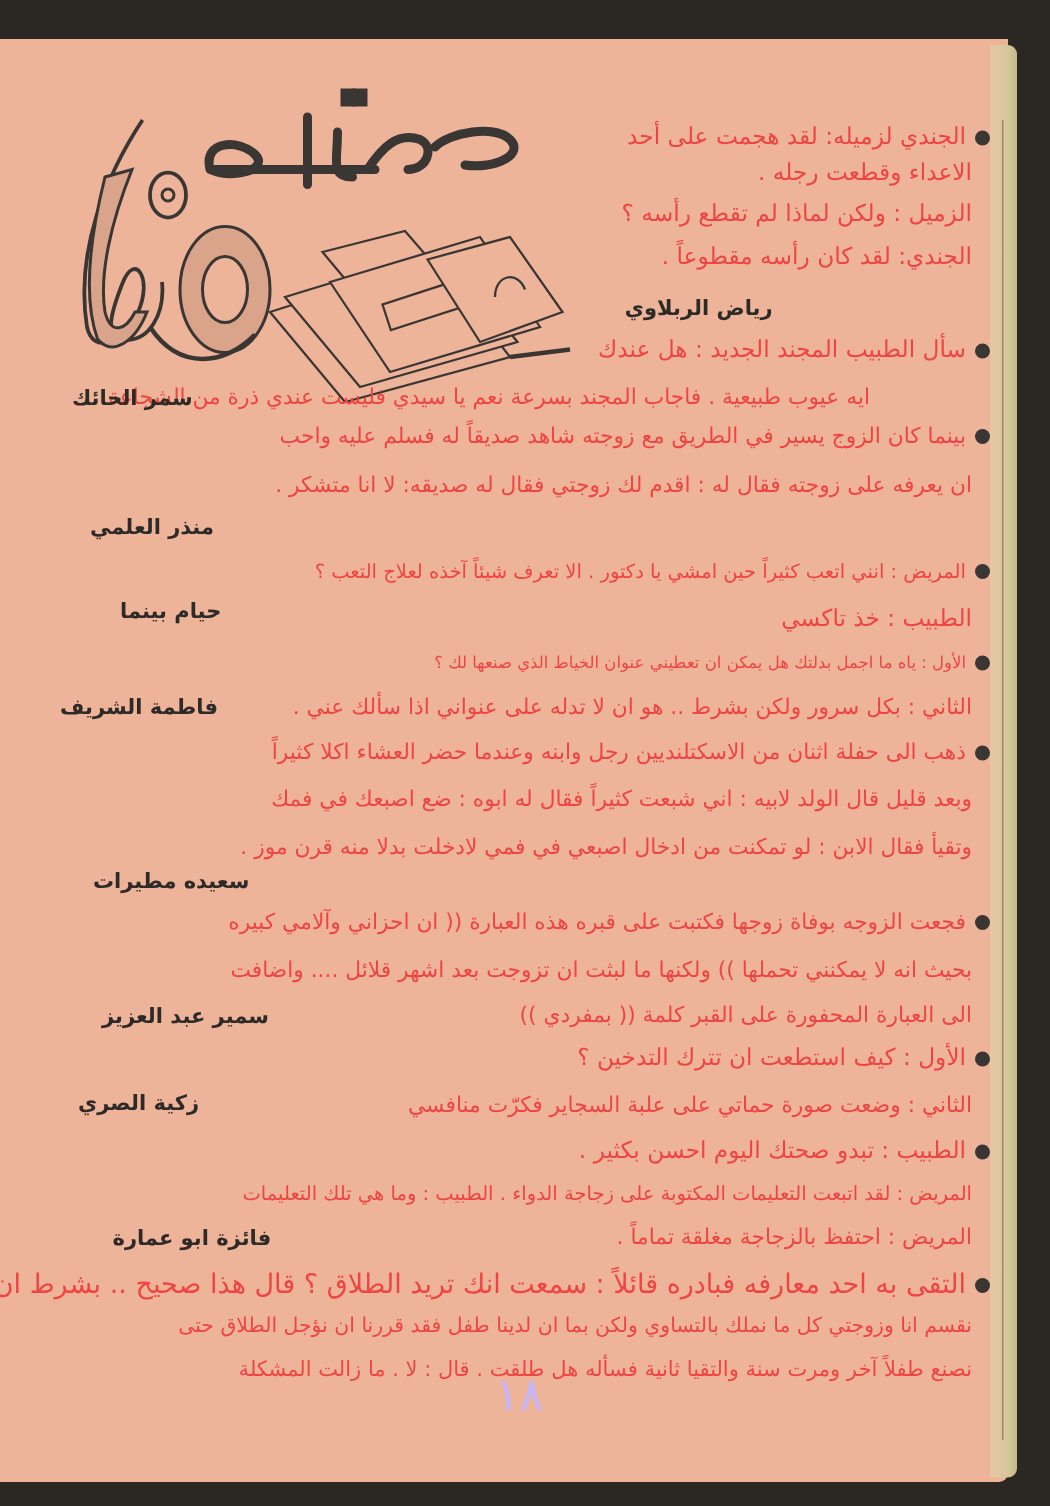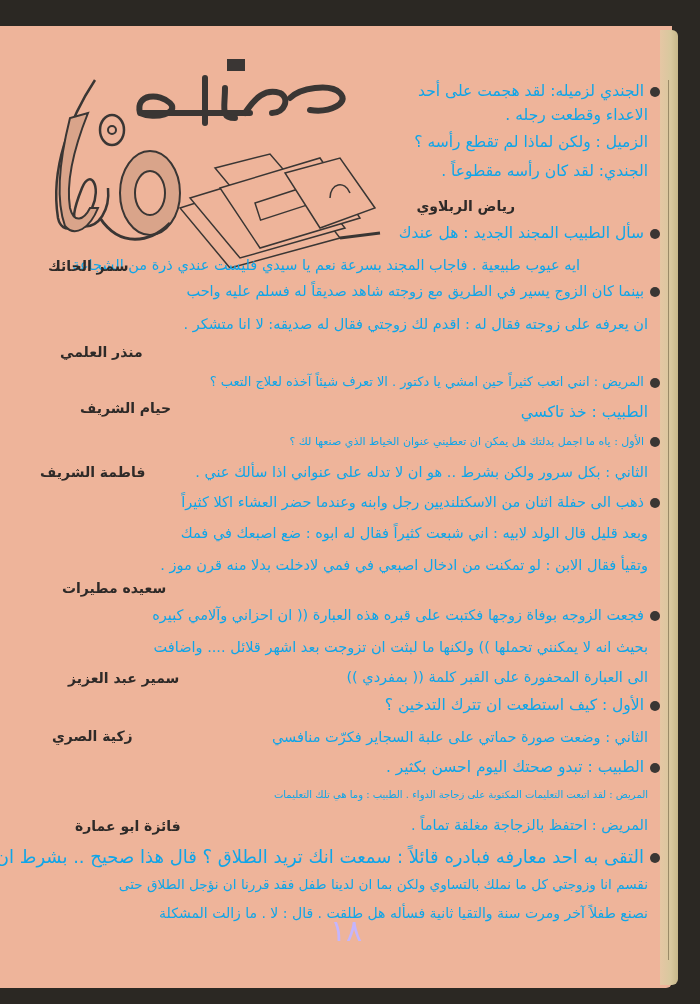--- a/index.html
+++ b/index.html
@@ -1,21 +1,21 @@
 <!DOCTYPE html>
 <html><head>
 <meta charset="utf-8">
 <style>
   html,body{margin:0;padding:0;}
   body{width:700px;height:1004px;background:#2b2823;position:relative;overflow:hidden;font-family:"DejaVu Sans",sans-serif;}
   .page{position:absolute;left:0;top:26px;width:672px;height:962px;background:#eeb49a;border-bottom-right-radius:6px;}
   .page-edge{position:absolute;left:660px;top:30px;width:18px;height:955px;background:linear-gradient(90deg,#e6c6a4,#d8c89e 60%,#c7b88a);border-radius:0 6px 6px 0;}
   .page-edge-line{position:absolute;left:668px;top:80px;width:1px;height:880px;background:#9a8a68;}
   .header-art{position:absolute;left:40px;top:58px;width:345px;height:210px;}
-  .txt{position:absolute;direction:rtl;text-align:right;color:#0ea5e9;font-family:"DejaVu Sans",sans-serif;font-size:15.5px;white-space:nowrap;line-height:1;}
+  .txt{position:absolute;direction:rtl;text-align:right;color:#ef4444;font-family:"DejaVu Sans",sans-serif;font-size:15.5px;white-space:nowrap;line-height:1;}
   .bullet{display:inline-block;width:10px;height:10px;border-radius:50%;background:#3a3634;margin-left:6px;vertical-align:middle;}
   .sig{position:absolute;direction:rtl;color:#2e2a28;font-size:14px;white-space:nowrap;font-weight:bold;}
   .pnum{position:absolute;left:330px;top:913px;font-size:30px;color:#c4b5fd;direction:rtl;}
 </style>
 </head>
 <body>
 
 <div class="page"></div>
 <div class="page-edge"></div>
 <div class="page-edge-line"></div>
@@ -63,42 +63,42 @@
 <div class="txt" style="right:40px;top:226px;"><span class="bullet"></span><span>سأل الطبيب المجند الجديد : هل عندك</span></div>
 <div class="txt" style="right:120px;top:258px;font-size:14.5px;">ايه عيوب طبيعية . فاجاب المجند بسرعة نعم يا سيدي فليست عندي ذرة من الشجاعة</div>
 <div class="sig" style="left:48px;top:258px;">سمر الحائك</div>
 
 <div class="txt" style="right:40px;top:284px;font-size:14.5px;"><span class="bullet"></span><span>بينما كان الزوج يسير في الطريق مع زوجته شاهد صديقاً له فسلم عليه واحب</span></div>
 <div class="txt" style="right:52px;top:317px;font-size:14.5px;">ان يعرفه على زوجته فقال له : اقدم لك زوجتي فقال له صديقه: لا انا متشكر .</div>
 <div class="sig" style="left:60px;top:344px;">منذر العلمي</div>
 
 <div class="txt" style="right:40px;top:375px;font-size:13px;"><span class="bullet"></span><span>المريض : انني اتعب كثيراً حين امشي يا دكتور . الا تعرف شيئاً آخذه لعلاج التعب ؟</span></div>
 <div class="txt" style="right:52px;top:405px;">الطبيب : خذ تاكسي</div>
-<div class="sig" style="left:80px;top:400px;">حيام الشريف</div>
+<div class="sig" style="left:80px;top:400px;">حيام بينما</div>
 
 <div class="txt" style="right:40px;top:436px;font-size:11px;"><span class="bullet"></span><span>الأول : ياه ما اجمل بدلتك هل يمكن ان تعطيني عنوان الخياط الذي صنعها لك ؟</span></div>
 <div class="txt" style="right:52px;top:465px;font-size:14.5px;">الثاني : بكل سرور ولكن بشرط .. هو ان لا تدله على عنواني اذا سألك عني .</div>
 <div class="sig" style="left:40px;top:464px;">فاطمة الشريف</div>
 
 <div class="txt" style="right:40px;top:495px;font-size:14.5px;"><span class="bullet"></span><span>ذهب الى حفلة اثنان من الاسكتلنديين رجل وابنه وعندما حضر العشاء اكلا كثيراً</span></div>
 <div class="txt" style="right:52px;top:526px;font-size:14.5px;margin-left:44px;">وبعد قليل قال الولد لابيه : اني شبعت كثيراً فقال له ابوه : ضع اصبعك في فمك</div>
 <div class="txt" style="right:52px;top:558px;font-size:14.5px;">وتقيأ فقال الابن : لو تمكنت من ادخال اصبعي في فمي لادخلت بدلا منه قرن موز .</div>
 <div class="sig" style="left:62px;top:580px;">سعيده مطيرات</div>
 
 <div class="txt" style="right:40px;top:608px;font-size:14.5px;"><span class="bullet"></span><span>فجعت الزوجه بوفاة زوجها فكتبت على قبره هذه العبارة (( ان احزاني وآلامي كبيره</span></div>
 <div class="txt" style="right:52px;top:640px;font-size:14.5px;">بحيث انه لا يمكنني تحملها )) ولكنها ما لبثت ان تزوجت بعد اشهر قلائل .... واضافت</div>
 <div class="txt" style="right:52px;top:670px;font-size:14.5px;">الى العبارة المحفورة على القبر كلمة (( بمفردي ))</div>
 <div class="sig" style="left:68px;top:670px;">سمير عبد العزيز</div>
 
 <div class="txt" style="right:40px;top:698px;"><span class="bullet"></span><span>الأول : كيف استطعت ان تترك التدخين ؟</span></div>
 <div class="txt" style="right:52px;top:730px;font-size:14.5px;">الثاني : وضعت صورة حماتي على علبة السجاير فكرّت منافسي</div>
 <div class="sig" style="left:52px;top:728px;">زكية الصري</div>
 
 <div class="txt" style="right:40px;top:760px;"><span class="bullet"></span><span>الطبيب : تبدو صحتك اليوم احسن بكثير .</span></div>
-<div class="txt" style="right:52px;top:790px;font-size:10px;text-align:right;">المريض : لقد اتبعت التعليمات المكتوبة على زجاجة الدواء . الطبيب : وما هي تلك التعليمات</div>
+<div class="txt" style="right:52px;top:790px;font-size:13px;text-align:right;">المريض : لقد اتبعت التعليمات المكتوبة على زجاجة الدواء . الطبيب : وما هي تلك التعليمات</div>
 <div class="txt" style="right:52px;top:818px;font-size:14.5px;">المريض : احتفظ بالزجاجة مغلقة تماماً .</div>
 <div class="sig" style="left:75px;top:818px;">فائزة ابو عمارة</div>
 
 <div class="txt" style="right:40px;top:848px;font-size:18px;"><span class="bullet"></span><span>التقى به احد معارفه فبادره قائلاً : سمعت انك تريد الطلاق ؟ قال هذا صحيح .. بشرط ان</span></div>
 <div class="txt" style="right:52px;top:878px;font-size:13.6px;">نقسم انا وزوجتي كل ما نملك بالتساوي ولكن بما ان لدينا طفل فقد قررنا ان نؤجل الطلاق حتى</div>
 <div class="txt" style="right:52px;top:906px;font-size:14px;">نصنع طفلاً آخر ومرت سنة والتقيا ثانية فسأله هل طلقت . قال : لا . ما زالت المشكلة</div>
 
 <div class="pnum">١٨</div>
 
 </body></html>

